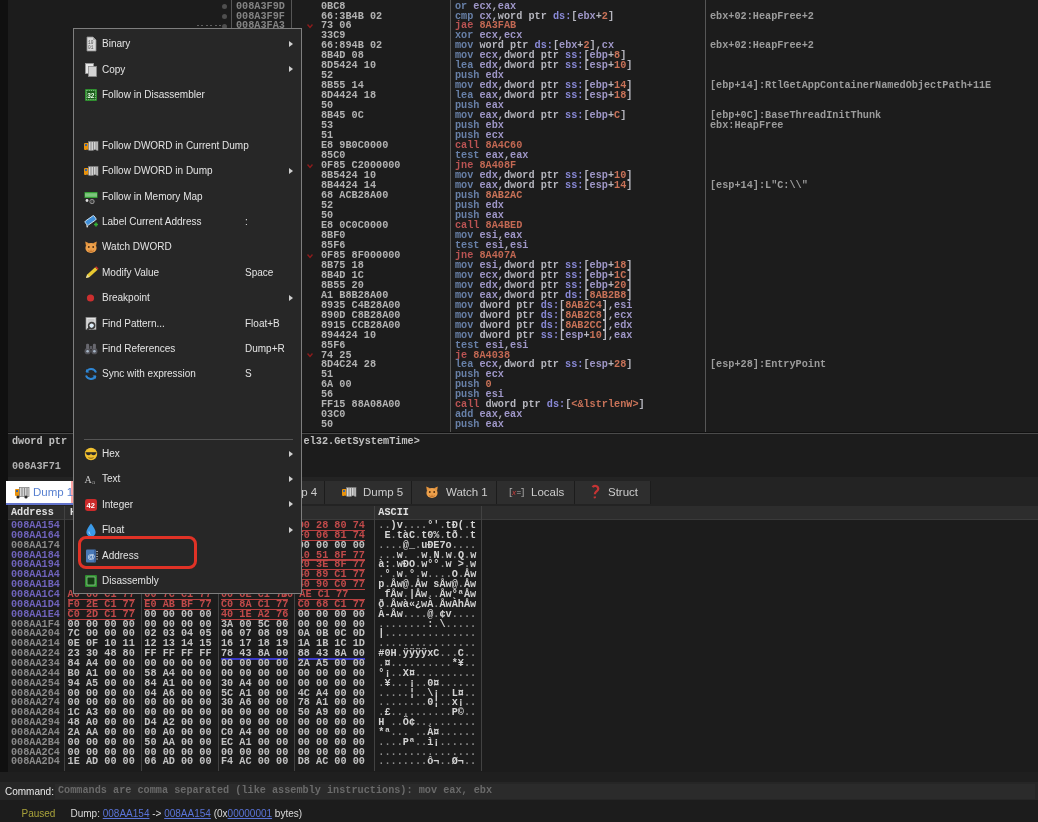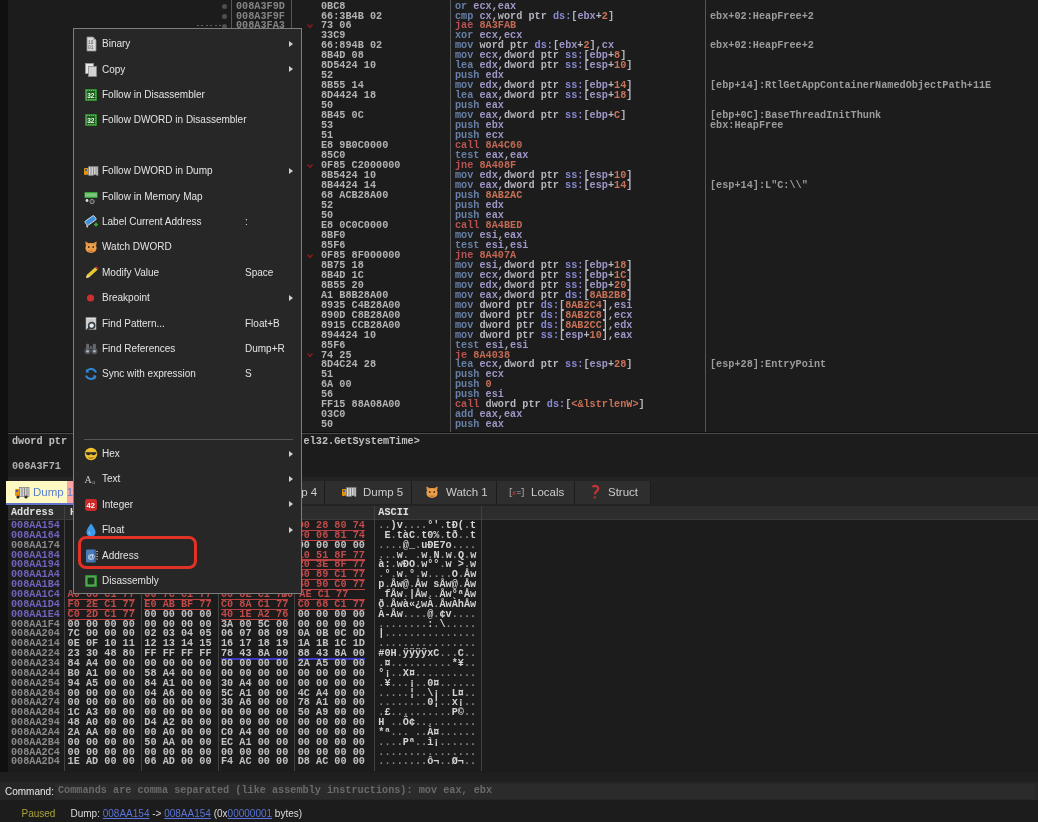--- a/index.html
+++ b/index.html
@@ -136,21 +136,21 @@
 <div class="m r" style="left:455px;top:410.3px"><i class="mnem">add</i><i class="punc"> </i><i class="reg">eax</i><i class="punc">,</i><i class="reg">eax</i></div>
 <div class="m r" style="left:321px;top:420.2px;color:#b2b2b2">50</div>
 <div class="m r" style="left:455px;top:420.2px"><i class="mnem">push</i><i class="punc"> </i><i class="reg">eax</i></div>
 
 <div style="position:absolute;left:8px;top:433px;width:1030px;height:44px;background:#1c1c1c;border-top:1px solid #4a4a4a"></div>
 <div class="m r" style="left:12px;top:436.5px;color:#c0c0c0">dword ptr </div>
 <div class="m r" style="left:303.6px;top:436.5px;color:#c0c0c0">el32.GetSystemTime&gt;</div>
 <div class="m r" style="left:12px;top:462px;color:#b0b0b0">008A3F71</div>
 
 <div style="position:absolute;left:8px;top:477px;width:1030px;height:29px;background:#232323"></div>
-<div style="position:absolute;left:6px;top:481px;width:67px;height:23px;background:#fef9c3;border-right:6px solid #fca5a5">
+<div style="position:absolute;left:6px;top:481px;width:67px;height:23px;background:#ffffff;border-right:2px solid #fca5a5">
     <div style="position:absolute;left:8px;top:3px;width:16px;height:16px">
       <svg width="16" height="16" viewBox="0 0 16 16" style="position:absolute;left:0;top:0">
         <rect x="1" y="5" width="5" height="7" rx="1" fill="#e8920c"></rect>
         <rect x="2" y="6" width="2" height="2" fill="#3b66a0"></rect>
         <rect x="5.5" y="3.5" width="9.5" height="9" fill="#d8d8d8" stroke="#777" stroke-width="0.7"></rect>
         <path d="M8 4v8M10.5 4v8M13 4v8" stroke="#8a8a8a" stroke-width="1.1"></path>
         <circle cx="4" cy="13" r="1.6" fill="#2a2a2a"></circle>
         <circle cx="12" cy="13" r="1.6" fill="#2a2a2a"></circle>
       </svg>
     </div>
@@ -413,29 +413,32 @@
     <div class="mi" style="top:54.0px">
       <span class="mic">
         <svg width="16" height="16" viewBox="0 0 16 16" style="position:absolute;left:0;top:0">
           <rect x="2" y="2" width="12" height="12" rx="1" fill="#2f8f2f"></rect>
           <rect x="3.5" y="3.5" width="9" height="9" fill="#1c5c1c" stroke="#9fd89f" stroke-width="0.7" stroke-dasharray="1.2 1"></rect>
           <text x="4.2" y="10.8" font-size="6.5" fill="#eaffea" font-family="Liberation Sans" font-weight="bold">32</text>
         </svg>
       </span>
       <span class="mil">Follow in Disassembler</span>
     </div>
-    <div class="mi" style="top:79.4px">
-      <span class="mic">
-        <svg width="16" height="16" viewBox="0 0 16 16" style="position:absolute;left:0;top:0">
-          <rect x="2" y="2" width="12" height="12" rx="1" fill="#2f8f2f"></rect>
-          <rect x="3.5" y="3.5" width="9" height="9" fill="#1c5c1c" stroke="#9fd89f" stroke-width="0.7" stroke-dasharray="1.2 1"></rect>
-          <text x="4.2" y="10.8" font-size="6.5" fill="#eaffea" font-family="Liberation Sans" font-weight="bold">32</text>
-        </svg>
-      </span>
-      <span class="mil">Follow DWORD in Disassembler</span>
+    <div class="mi" style="top:104.8px">
+      <span class="mic">
+        <svg width="16" height="16" viewBox="0 0 16 16" style="position:absolute;left:0;top:0">
+          <rect x="1" y="5" width="5" height="7" rx="1" fill="#e8920c"></rect>
+          <rect x="2" y="6" width="2" height="2" fill="#3b66a0"></rect>
+          <rect x="5.5" y="3.5" width="9.5" height="9" fill="#d8d8d8" stroke="#777" stroke-width="0.7"></rect>
+          <path d="M8 4v8M10.5 4v8M13 4v8" stroke="#8a8a8a" stroke-width="1.1"></path>
+          <circle cx="4" cy="13" r="1.6" fill="#2a2a2a"></circle>
+          <circle cx="12" cy="13" r="1.6" fill="#2a2a2a"></circle>
+        </svg>
+      </span>
+      <span class="mil">Follow DWORD in Current Dump</span>
     </div>
     <div class="mi" style="top:130.2px">
       <span class="mic">
         <svg width="16" height="16" viewBox="0 0 16 16" style="position:absolute;left:0;top:0">
           <rect x="1" y="5" width="5" height="7" rx="1" fill="#e8920c"></rect>
           <rect x="2" y="6" width="2" height="2" fill="#3b66a0"></rect>
           <rect x="5.5" y="3.5" width="9.5" height="9" fill="#d8d8d8" stroke="#777" stroke-width="0.7"></rect>
           <path d="M8 4v8M10.5 4v8M13 4v8" stroke="#8a8a8a" stroke-width="1.1"></path>
           <circle cx="4" cy="13" r="1.6" fill="#2a2a2a"></circle>
           <circle cx="12" cy="13" r="1.6" fill="#2a2a2a"></circle>

